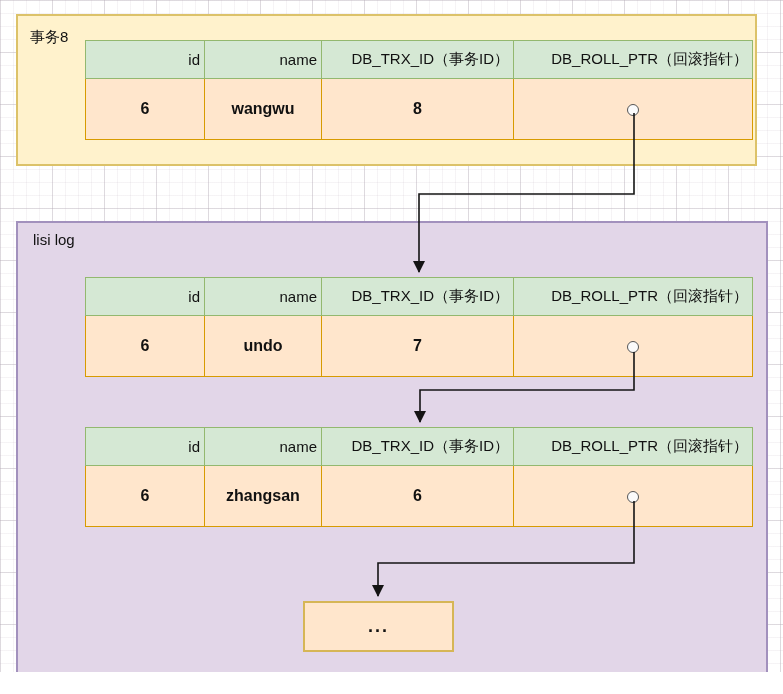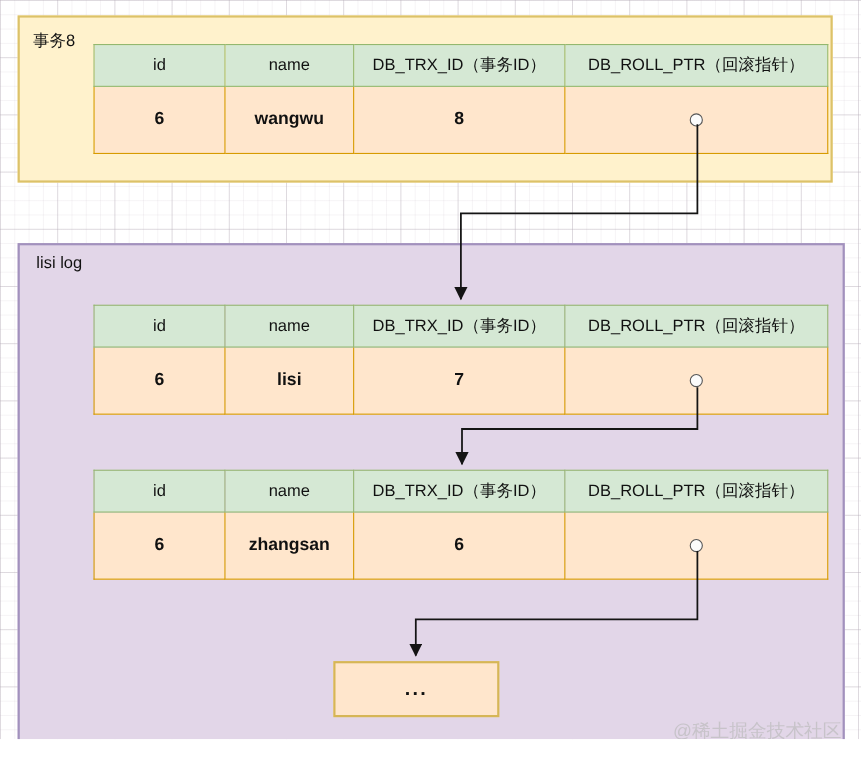--- a/index.html
+++ b/index.html
@@ -41,21 +41,21 @@
     border-collapse: collapse;
     table-layout: fixed;
   }
   .record-table th {
     background: var(--header-fill, #d5e8d4);
     border: 1px solid var(--header-border, #93b86f);
     font-weight: 400;
     font-size: 15px;
     color: #111;
     height: 37px;
-    text-align: center;
+    text-align: right;
     padding: 0 4px;
     white-space: nowrap;
     overflow: hidden;
   }
   .record-table td {
     background: var(--row-fill, #ffe6cc);
     border: 1px solid var(--row-border, #d79b00);
     font-weight: 700;
     font-size: 16px;
     color: #111;
@@ -152,21 +152,21 @@
       </colgroup>
     <tbody>
         <tr>
       <th>id</th>
       <th>name</th>
       <th>DB_TRX_ID（事务ID）</th>
       <th>DB_ROLL_PTR（回滚指针）</th>
     </tr>
     <tr>
       <td>6</td>
-      <td>lisi</td>
+      <td>undo</td>
       <td>7</td>
       <td><span class="ptr-circle"></span></td>
     </tr>
   </tbody>
     </table>
 
   <table class="record-table tbl-bot">
     <colgroup>
         <col style="width:119px">
         <col style="width:117px">
@@ -195,15 +195,14 @@
     <defs>
       <marker id="ah" markerUnits="userSpaceOnUse" markerWidth="14" markerHeight="14" refX="11" refY="6" orient="auto">
         <path class="arrow-head" d="M0,0 L12,6 L0,12 z"></path>
       </marker>
     </defs>
     <path class="arrow-path" d="M634,113 L634,194 L419,194 L419,272" marker-end="url(#ah)"></path>
     <path class="arrow-path" d="M634,352 L634,390 L420,390 L420,422" marker-end="url(#ah)"></path>
     <path class="arrow-path" d="M634,501 L634,563 L378,563 L378,596" marker-end="url(#ah)"></path>
   </svg>
 
-  <div class="watermark">@稀土掘金技术社区</div>
 
 </div>
 
 </body></html>

